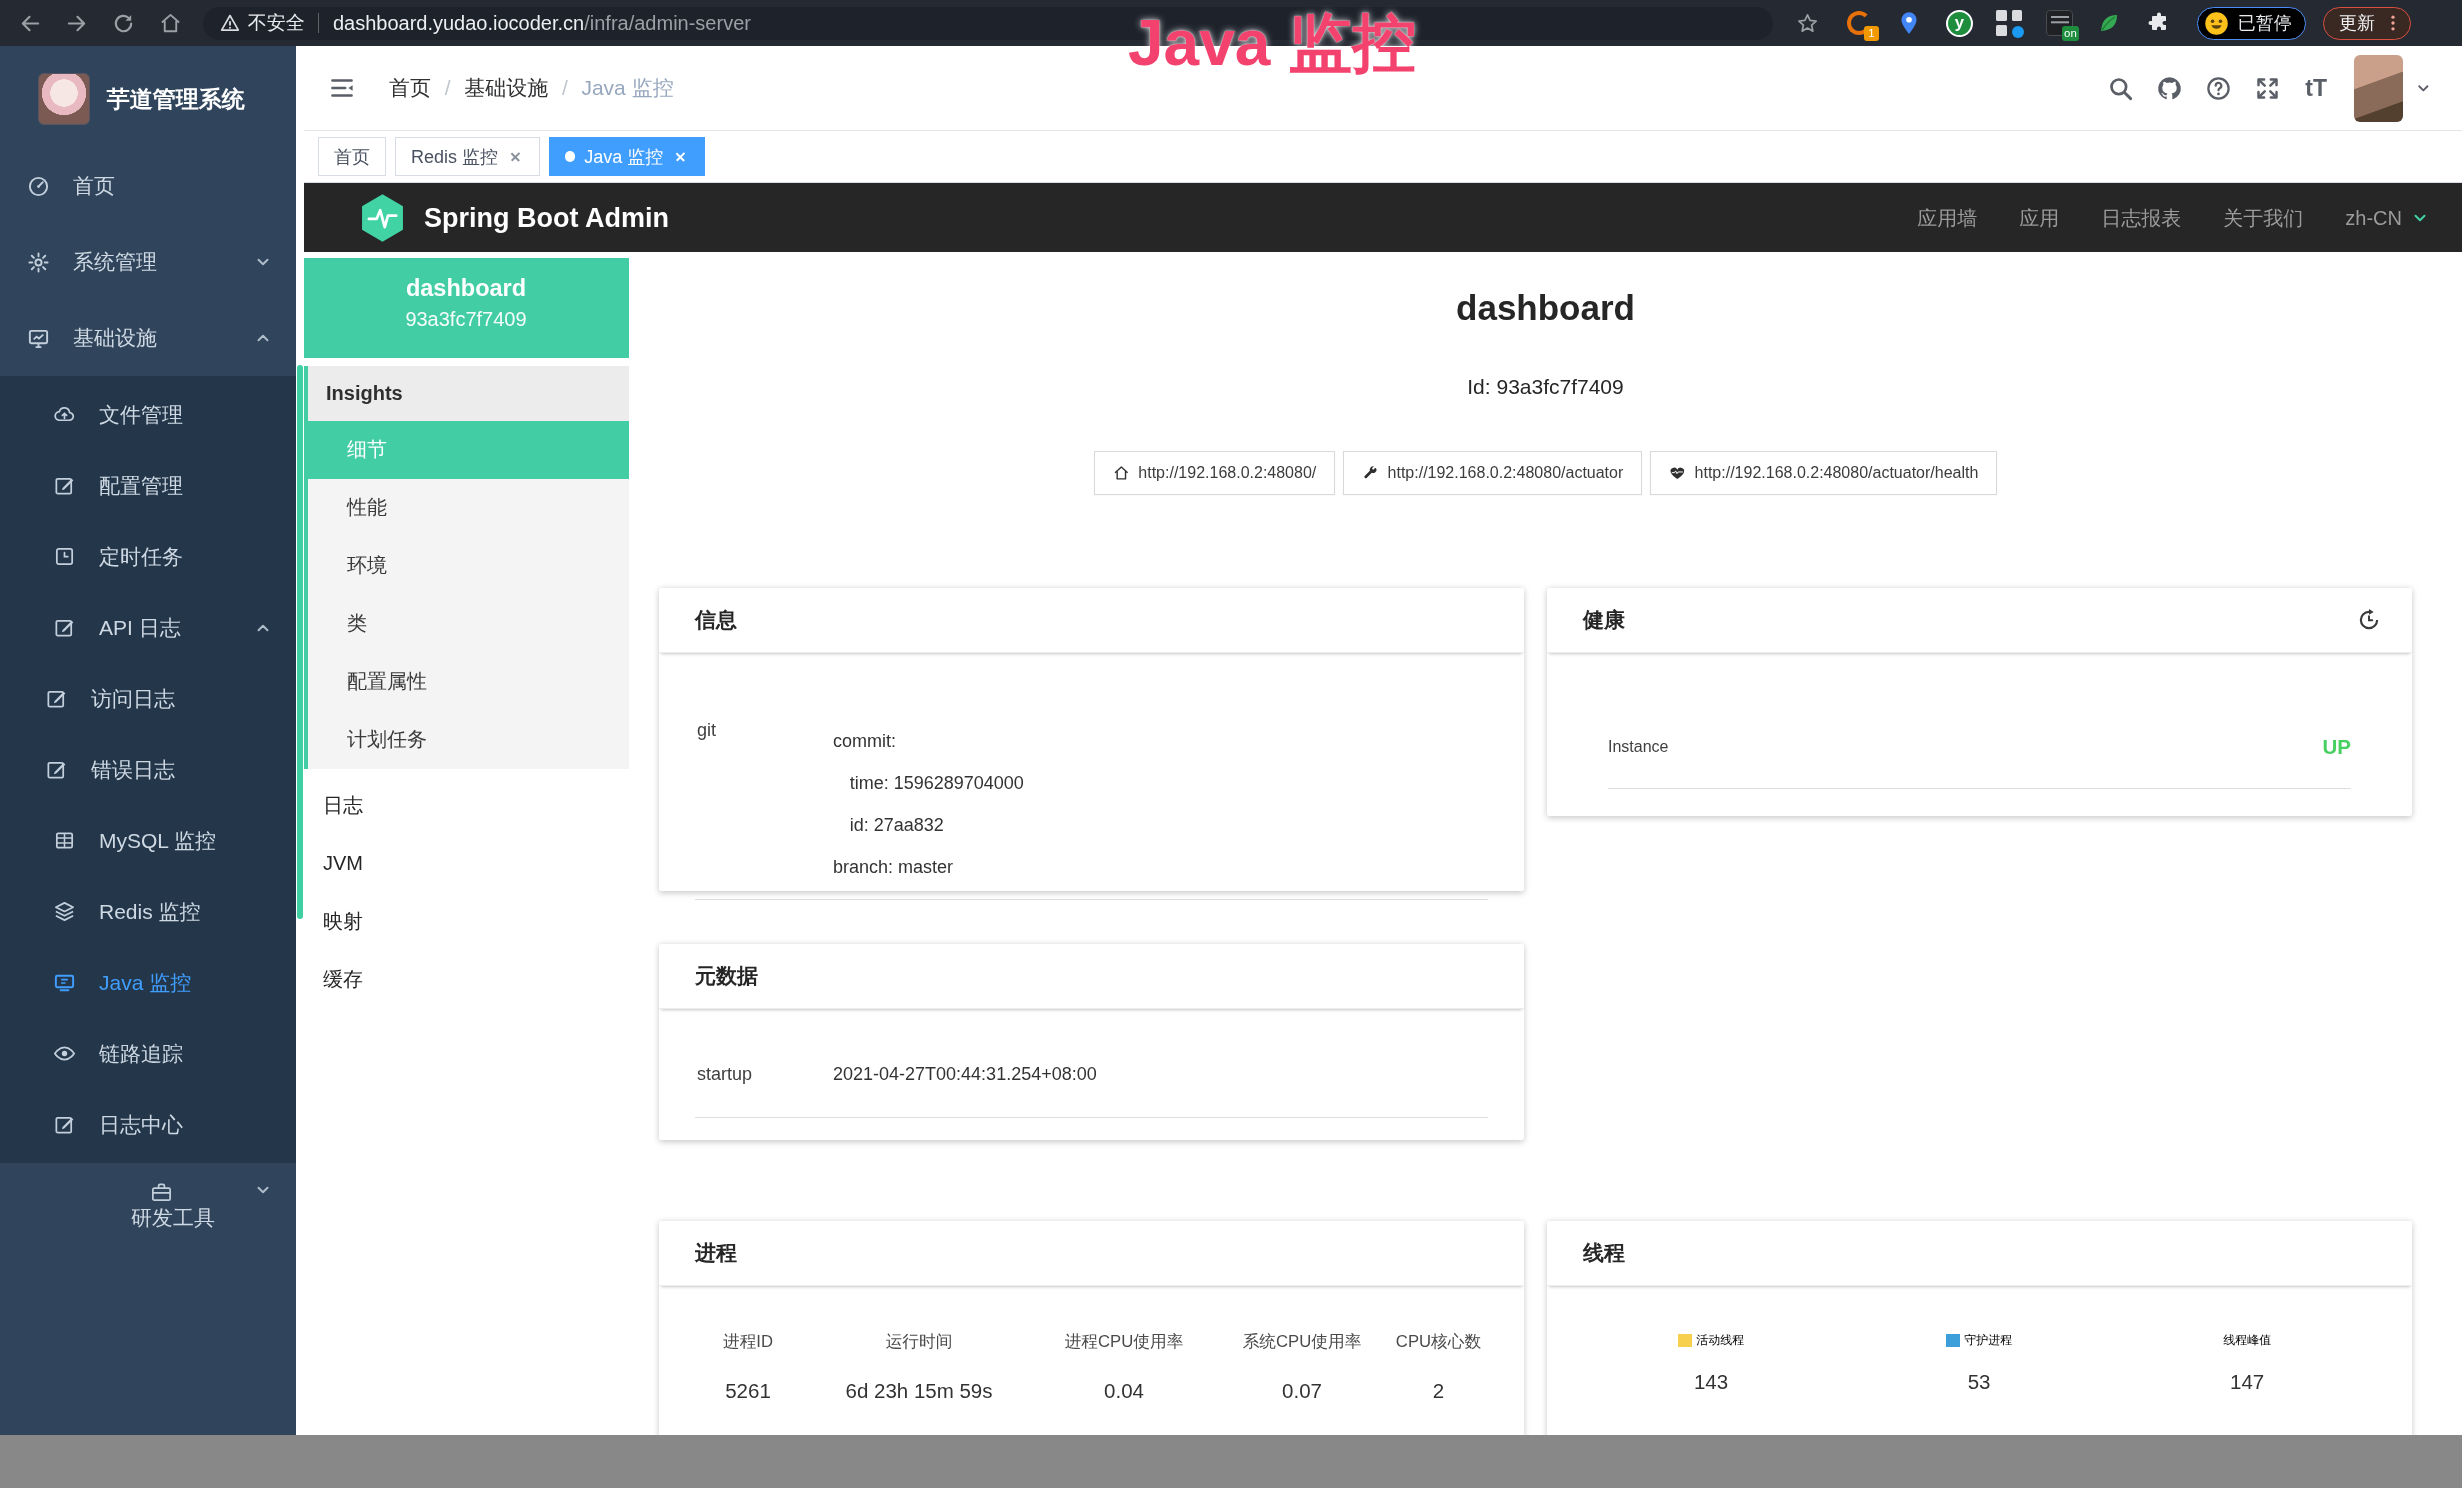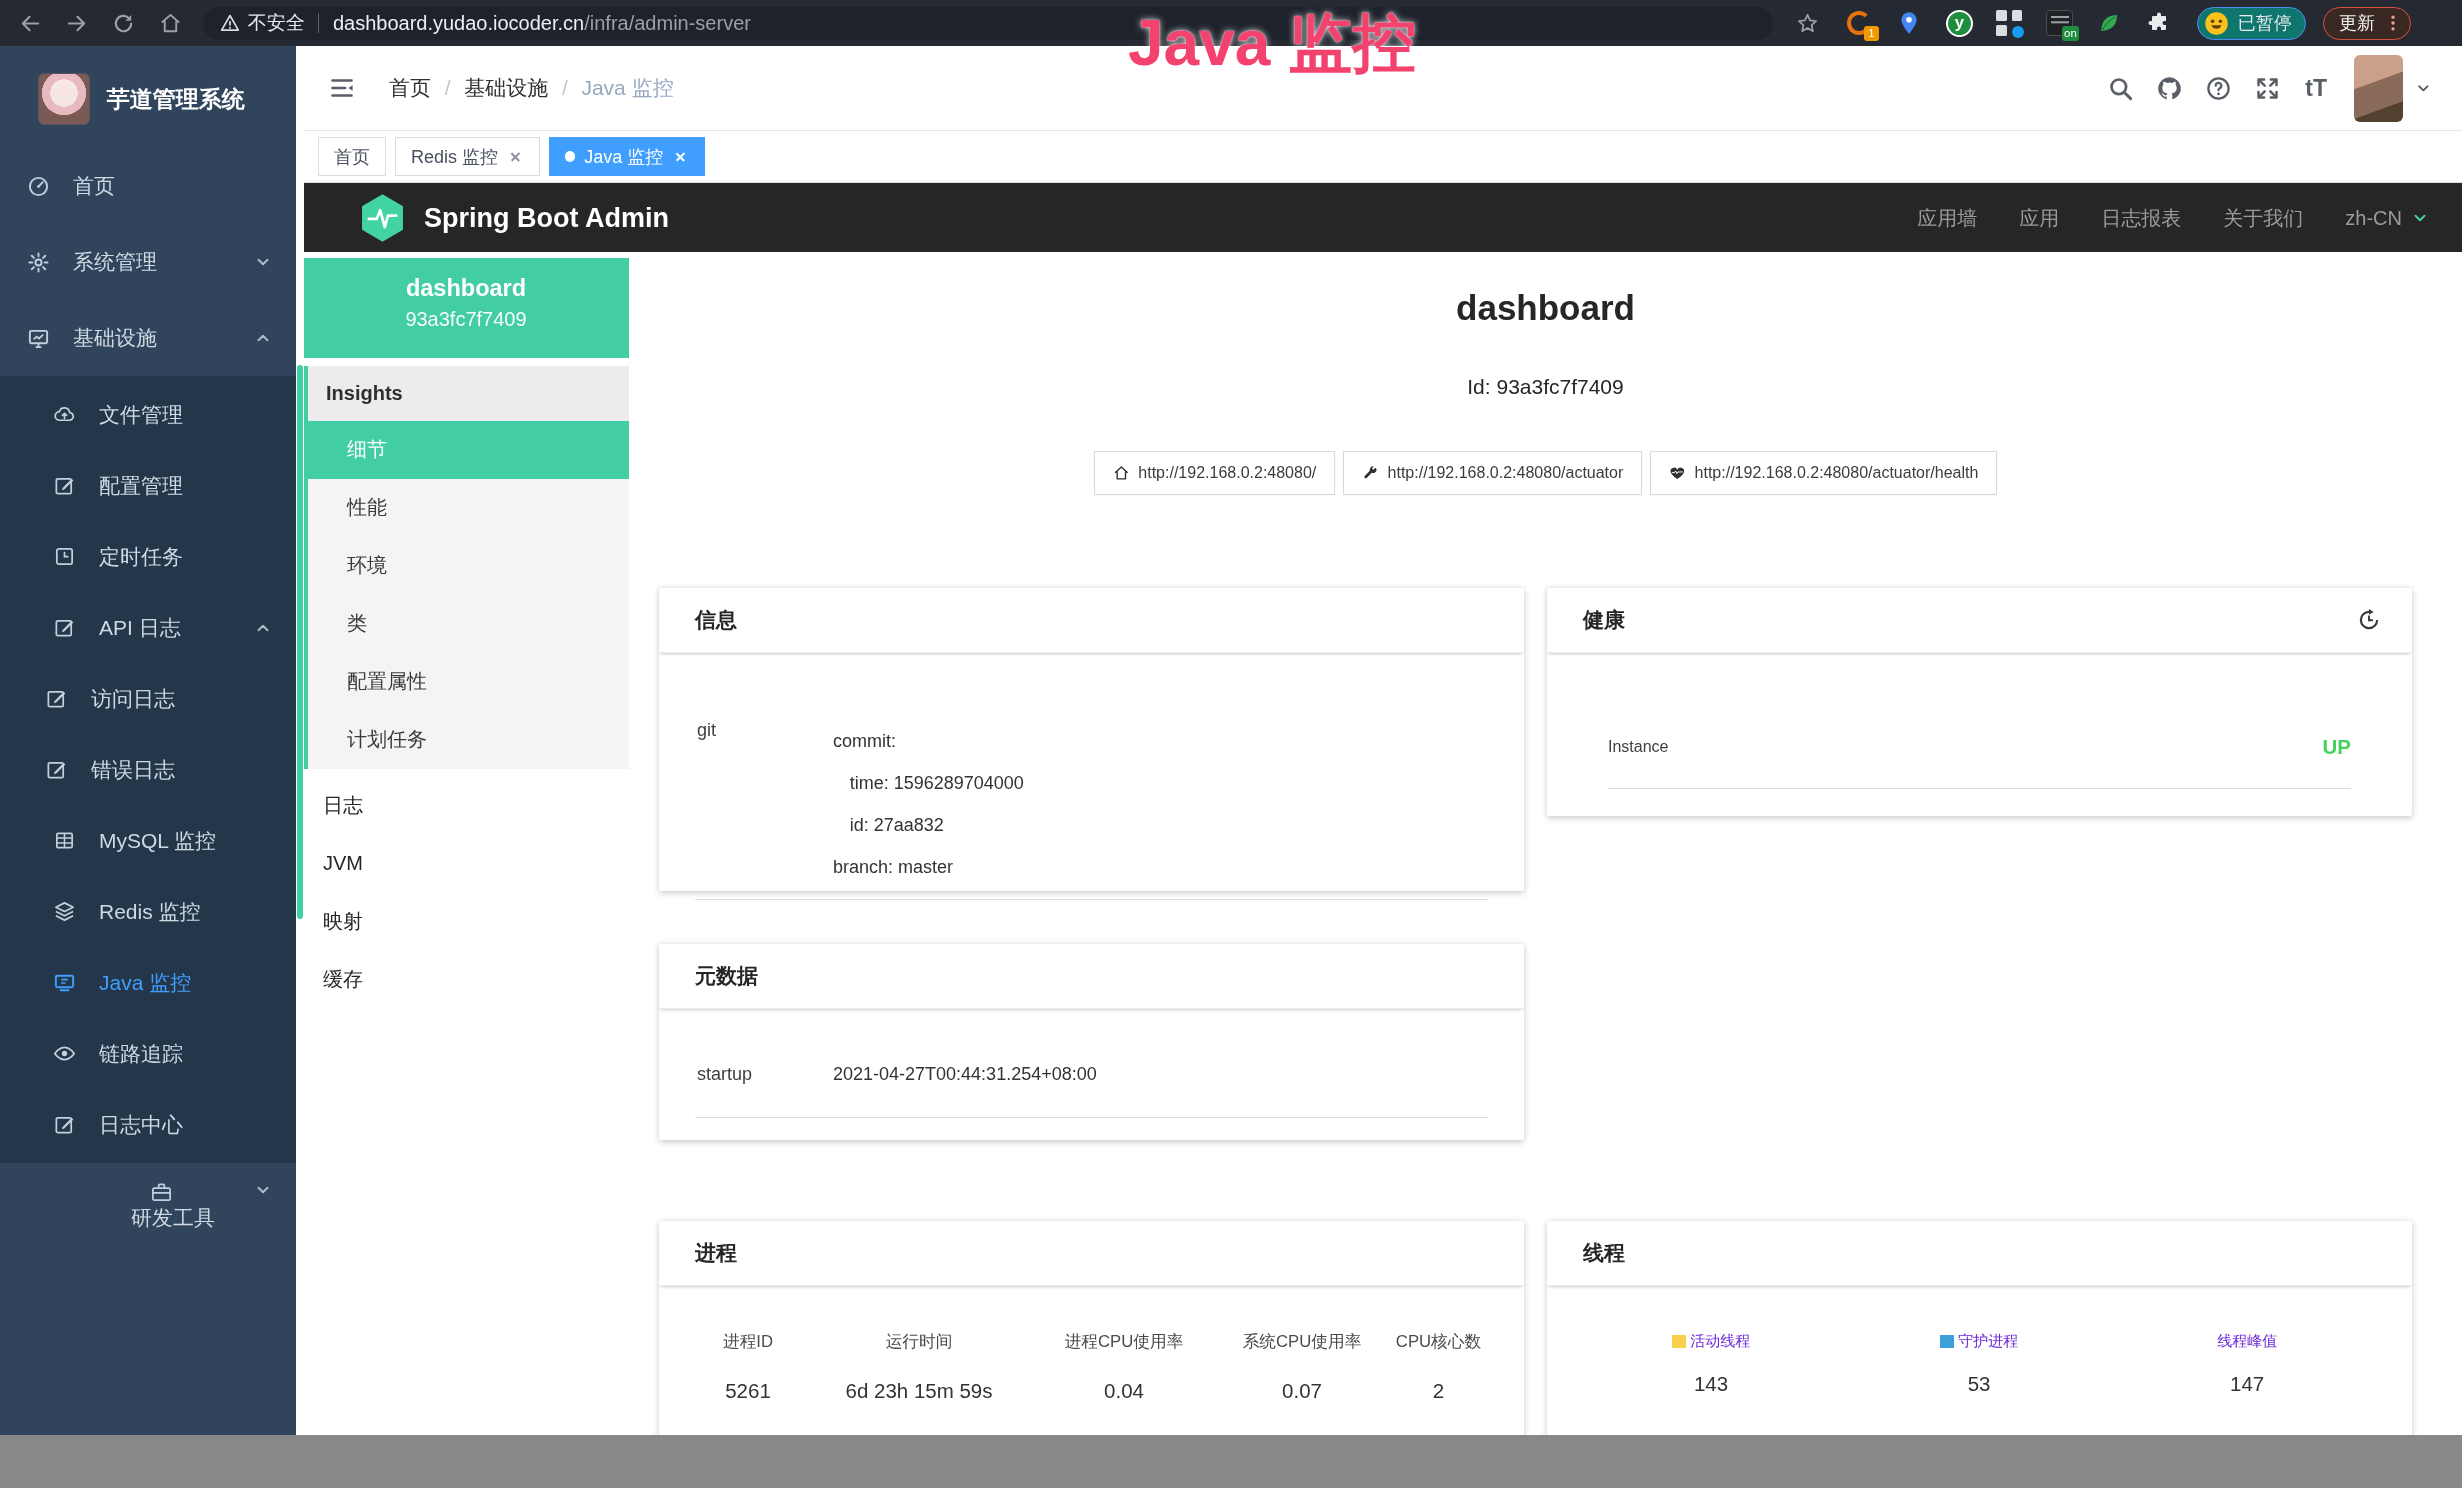--- a/index.html
+++ b/index.html
@@ -23,21 +23,21 @@
   .ext .badge{position:absolute;right:-4.6px;bottom:-3px;min-width:15px;height:15px;border-radius:3px;font-size:11.4px;line-height:15px;text-align:center;color:#fff;padding:0 2.3px;}
   .circ-c{width:24px;height:24px;border-radius:50%;border:4.6px solid #e8710a;border-right-color:transparent;}
   .ycirc{width:27px;height:27px;border-radius:50%;background:#1e8e3e;border:2.3px solid #fff;color:#fff;font-size:16.7px;font-weight:bold;display:flex;align-items:center;justify-content:center;}
   .grid4{width:26px;height:26px;position:relative;}
   .grid4 i{position:absolute;width:10.6px;height:10.6px;background:#dadce0;border-radius:1.5px;}
   .grid4 i:nth-child(1){left:0;top:0}.grid4 i:nth-child(2){right:0;top:0}.grid4 i:nth-child(3){left:0;bottom:0}
   .grid4 .dot{position:absolute;right:-1.5px;bottom:-1.5px;width:12px;height:12px;border-radius:50%;background:#1a9af0;}
   .onbox{width:27px;height:26px;background:#202124;border:1.5px solid #4a4d52;border-radius:4.6px;position:relative;}
   .onbox .lines{position:absolute;left:3.8px;top:4.6px;width:18px;height:2.3px;background:#9aa0a6;box-shadow:0 5.3px 0 #9aa0a6;}
   .pill{height:33px;border-radius:16.7px;display:flex;align-items:center;flex:none;}
-  .paused{margin-left:23px;border:1.5px solid #4d8ff6;background:#0f766e;padding:0 13.7px 0 4.6px;}
+  .paused{margin-left:23px;border:1.5px solid #4d8ff6;background:#000000;padding:0 13.7px 0 4.6px;}
   .paused .txt{font-size:18px;color:#e8eaed;margin-left:7.6px;}
   .update{margin-left:16.7px;border:1.5px solid #da5040;background:#3a2823;padding:0 7.6px 0 15px;}
   .update .txt{font-size:18px;color:#f1f3f4;}
   .update .dots{width:20px;height:26px;color:#f0a294;margin-left:7.6px;}
 
   
   .annotation{position:absolute;left:1128px;top:0px;z-index:60;font-size:64px;font-weight:bold;color:#f4426e;
     text-shadow:0 0 1.5px rgba(255,255,255,.95),0 0 7.6px rgba(255,255,255,.85);white-space:nowrap;}
 
   
@@ -142,21 +142,21 @@
   .proc-cols .col{text-align:center;}
   .proc-cols .col:nth-child(1){width:114px;}
   .proc-cols .col:nth-child(2){width:228px;}
   .proc-cols .col:nth-child(3){width:182px;}
   .proc-cols .col:nth-child(4){width:174px;}
   .proc-cols .col:nth-child(5){width:99px;}
   .proc-cols .ch{font-size:16.7px;color:#4a4a4a;}
   .proc-cols .cv{font-size:20.5px;color:#333;margin-top:26px;}
 
   .leg-row{display:flex;padding:46px 30px 0 30px;}
-  .leg-row .cell{width:33.3%;display:flex;justify-content:center;align-items:center;font-size:15px;color:#6d28d9;}
+  .leg-row .cell{width:33.3%;display:flex;justify-content:center;align-items:center;font-size:12px;color:#000000;}
   .leg-row .sq{width:13.7px;height:13.7px;margin-right:4.6px;flex:none;}
   .leg-vals{display:flex;padding:21px 30px 0 30px;}
   .leg-vals .cell{width:33.3%;text-align:center;font-size:20.5px;color:#333;}
   .chartwrap{position:absolute;left:0;top:251px;width:865px;height:228px;}
   .ytick{position:absolute;right:719px;width:61px;text-align:right;font-size:16px;color:#666;}
   .tickline{position:absolute;left:146px;width:10px;height:1.5px;background:#555;}
   .vaxis{position:absolute;left:155px;top:0;width:1.5px;height:228px;background:#555;}
   .vaxis-cap{position:absolute;left:155px;top:0;width:12px;height:1.5px;background:#555;}
   .areafill{position:absolute;left:157px;right:3.8px;top:11.4px;height:216px;background:#f8e08d;border-top:2.3px solid #f2d06b;}
 </style>

